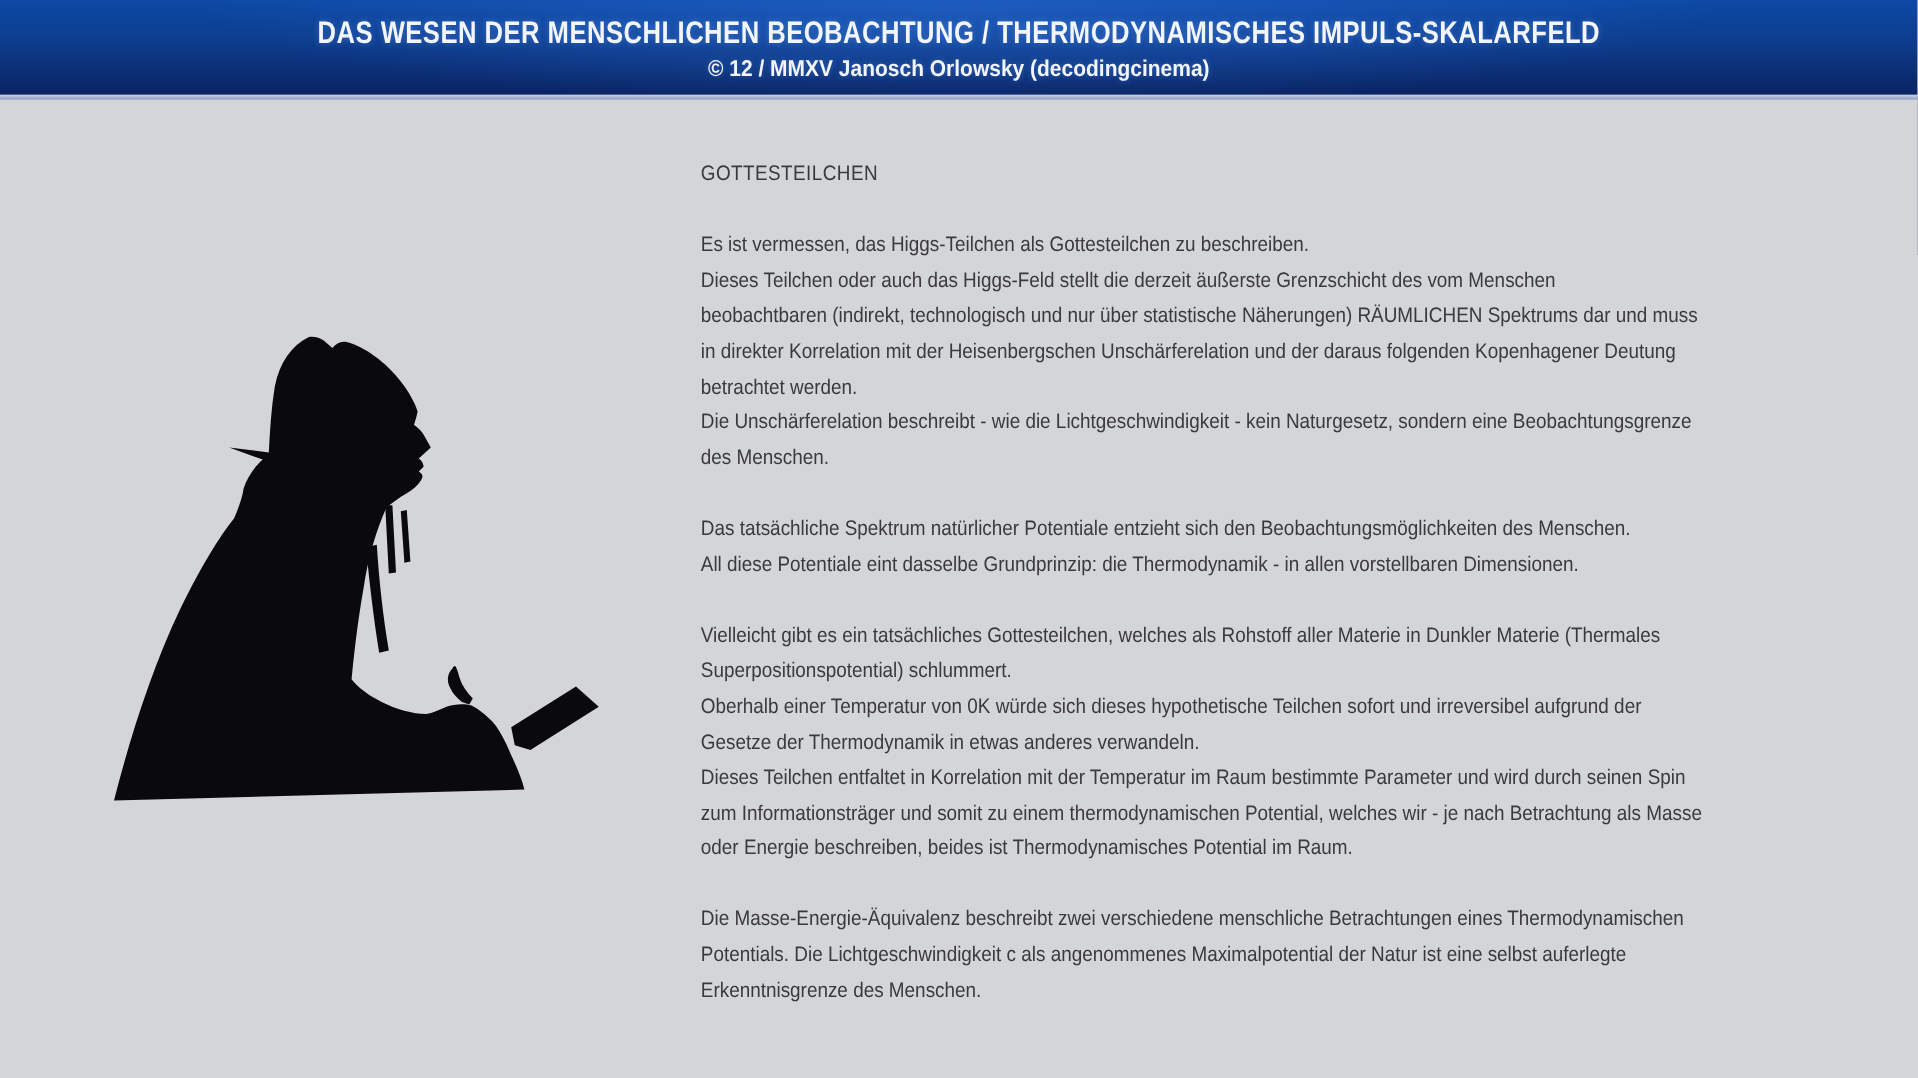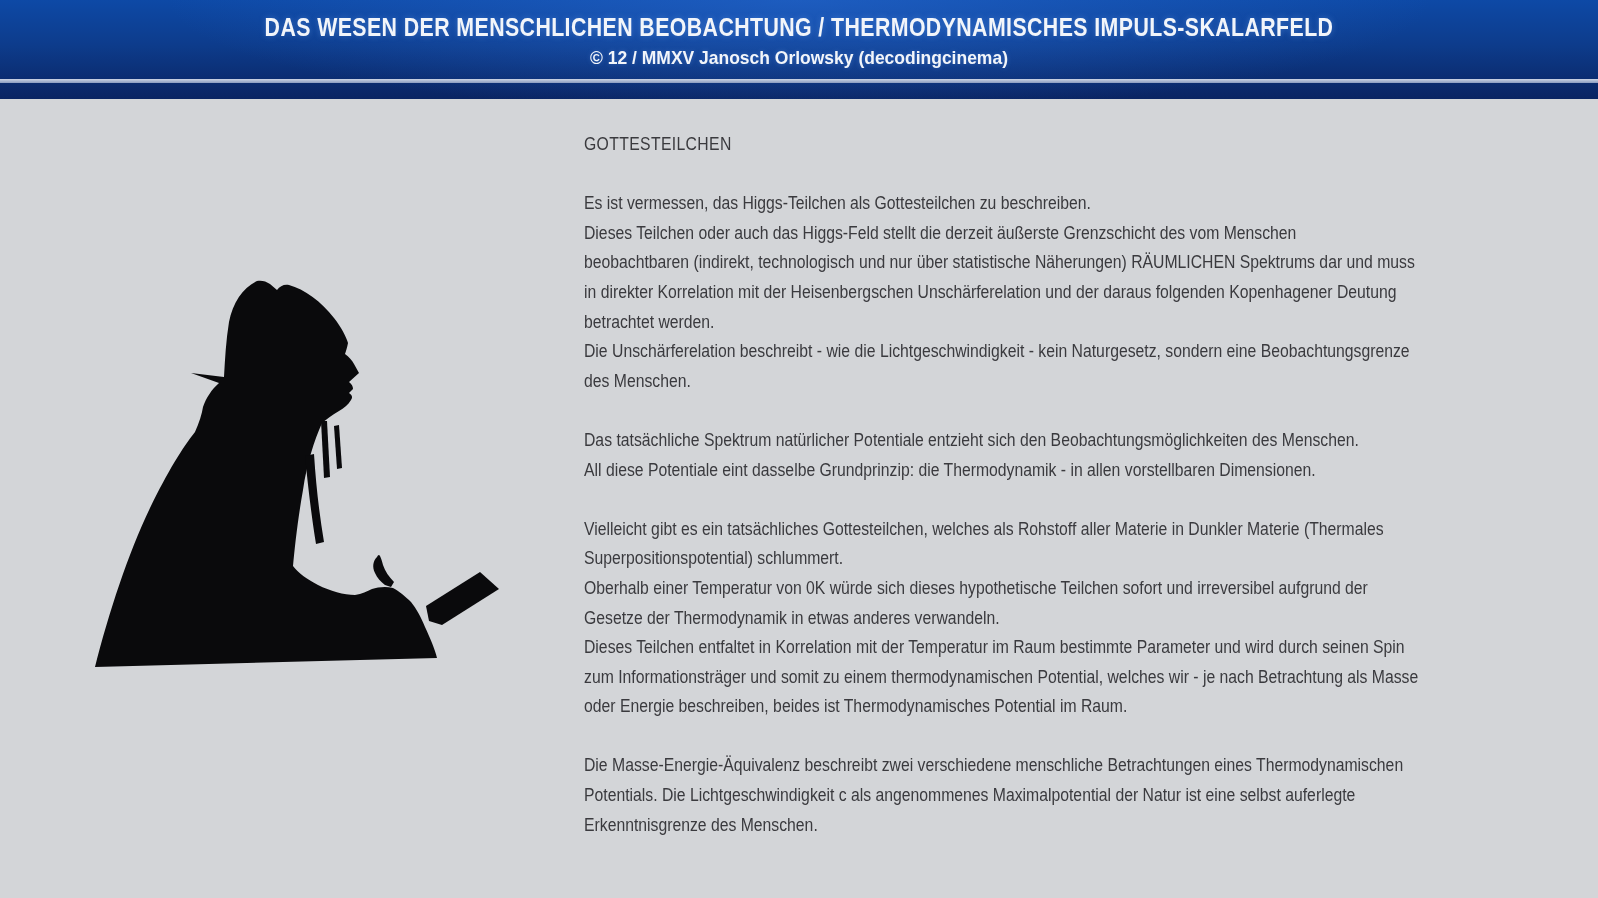--- a/index.html
+++ b/index.html
@@ -21,21 +21,21 @@
     height: 898px;
     margin: 0 auto;
     overflow: hidden;
     background: var(--body-bg);
     font-family: "Liberation Sans", sans-serif;
   }
   .header {
     position: absolute;
     left:0; top:0;
     width:100%;
-    height:99px;
+    height:79px;
     background:
       radial-gradient(55% 160% at 50% 0%, rgba(42,108,212,0.55) 0%, rgba(42,108,212,0.0) 72%),
       linear-gradient(180deg, var(--header-gradient-top) 0%, #0d3c8c 45%, var(--header-gradient-bottom) 100%);
   }
   .header-divider {
     position:absolute;
     left:0; top:79px;
     width:100%;
     height:4px;
     background: linear-gradient(180deg, var(--divider-top) 0%, var(--divider-bottom) 100%);

